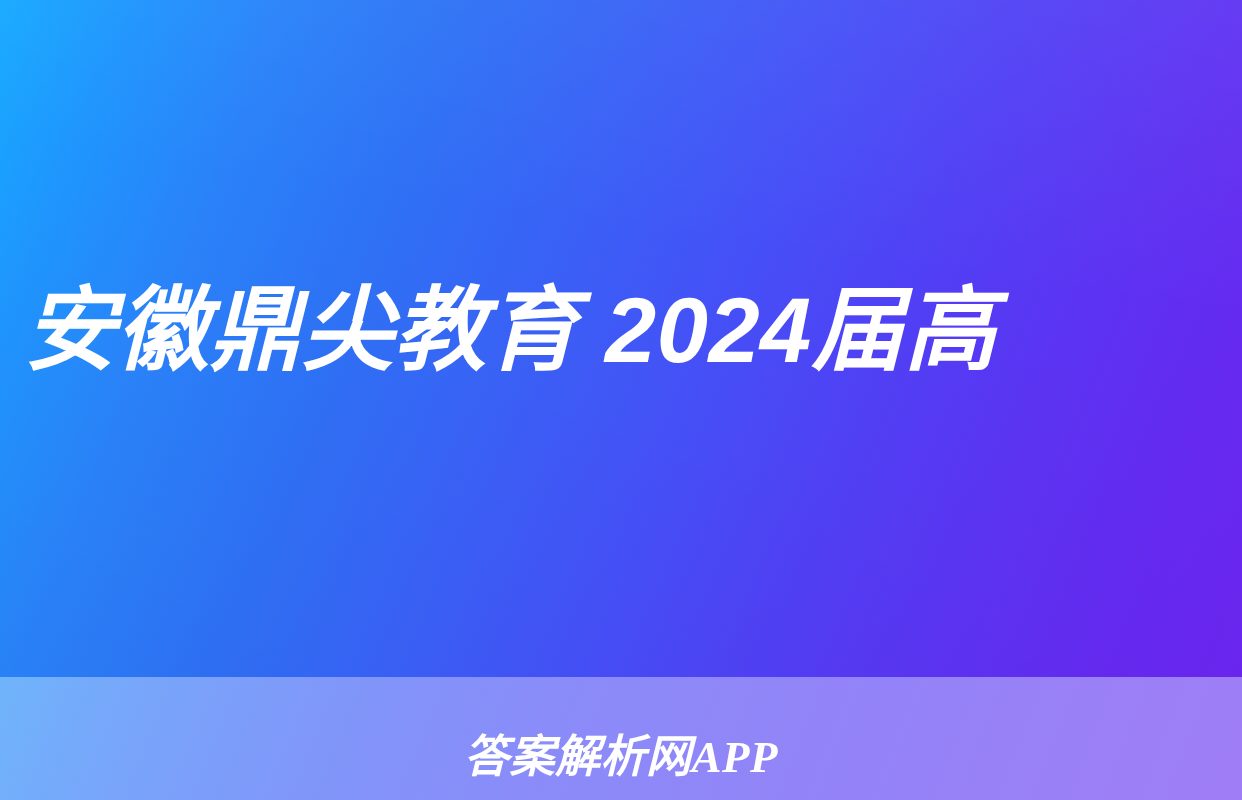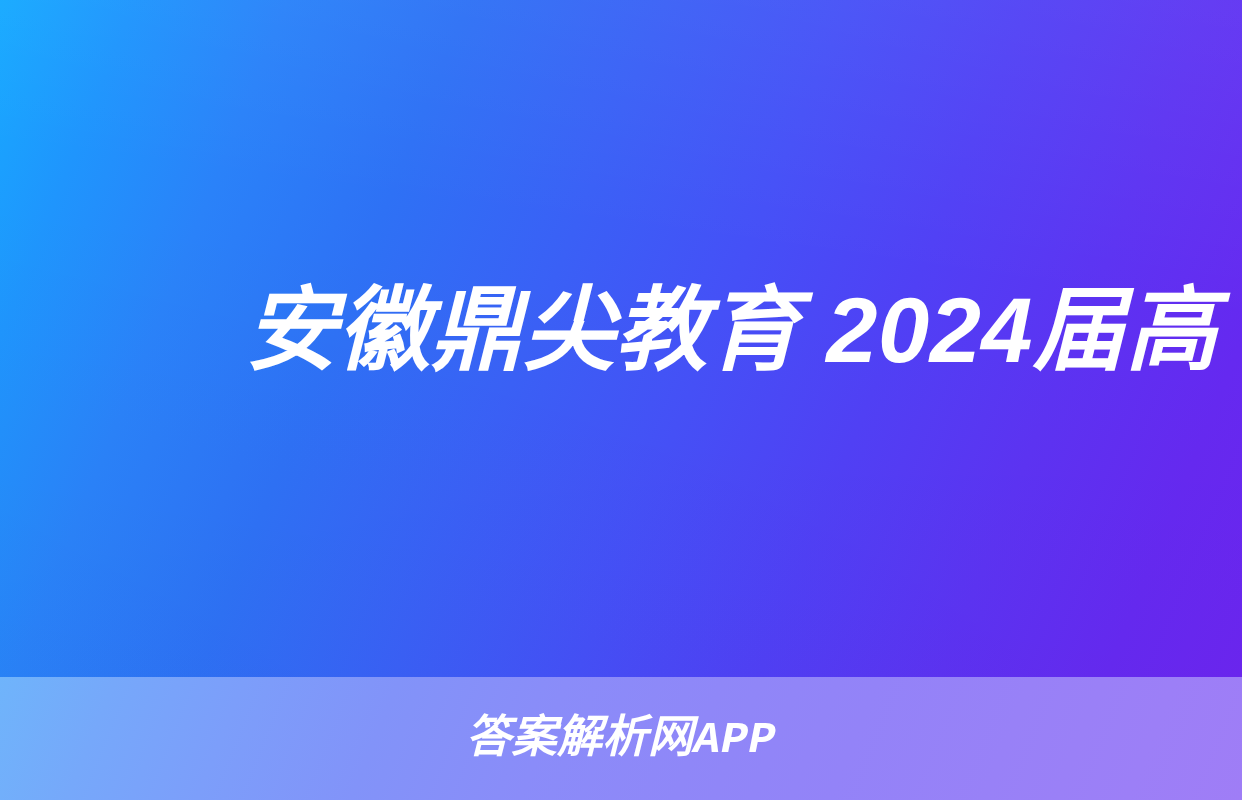--- a/index.html
+++ b/index.html
@@ -58,24 +58,24 @@
       rgba(255,255,255,0.05) 0%,
       rgba(255,255,255,0.00) 38%,
       rgba(0,0,0,0.015) 100%
     );
     pointer-events: none;
   }
 
   
   .title-block {
     position: absolute;
-    left: 12px;
+    left: 0;
     right: 0;
     top: 258px;
-    text-align: right;
+    text-align: left;
     z-index: 2;
     padding: 0 24px;
     box-sizing: border-box;
   }
 
   .title-line {
     display: block;
     color: #ffffff;
     font-family: "Liberation Sans", "DejaVu Sans", sans-serif;
     font-size: 92px;
@@ -108,31 +108,31 @@
         #8f87f8  56%,
         #9383f8  68%,
         #9881f7  80%,
         #9c7ff7  91%,
         #9f7df6 100%
       );
   }
 
   .footer-text {
     color: #ffffff;
-    font-family: Liberation Mono, monospace;
+    font-family: Liberation Serif, serif;
     font-size: 45px;
     line-height: 52px;
     font-weight: 700;
     font-style: italic;
     letter-spacing: 0.5px;
     white-space: nowrap;
     margin: 0;
     padding: 0;
     position: relative;
-    top: 2px;
+    top: 18px;
   }
 </style>
 </head>
 <body>
 
 <div class="card">
 
   <div class="hero">
     <div class="title-block">
       <span class="title-line">安徽鼎尖教育 2024届高</span>

